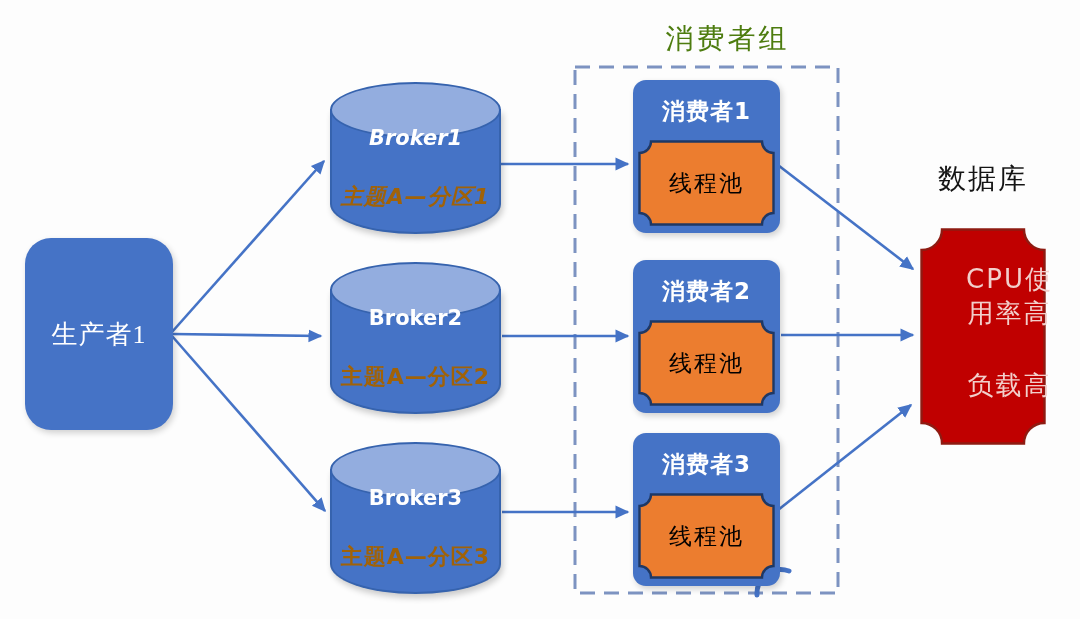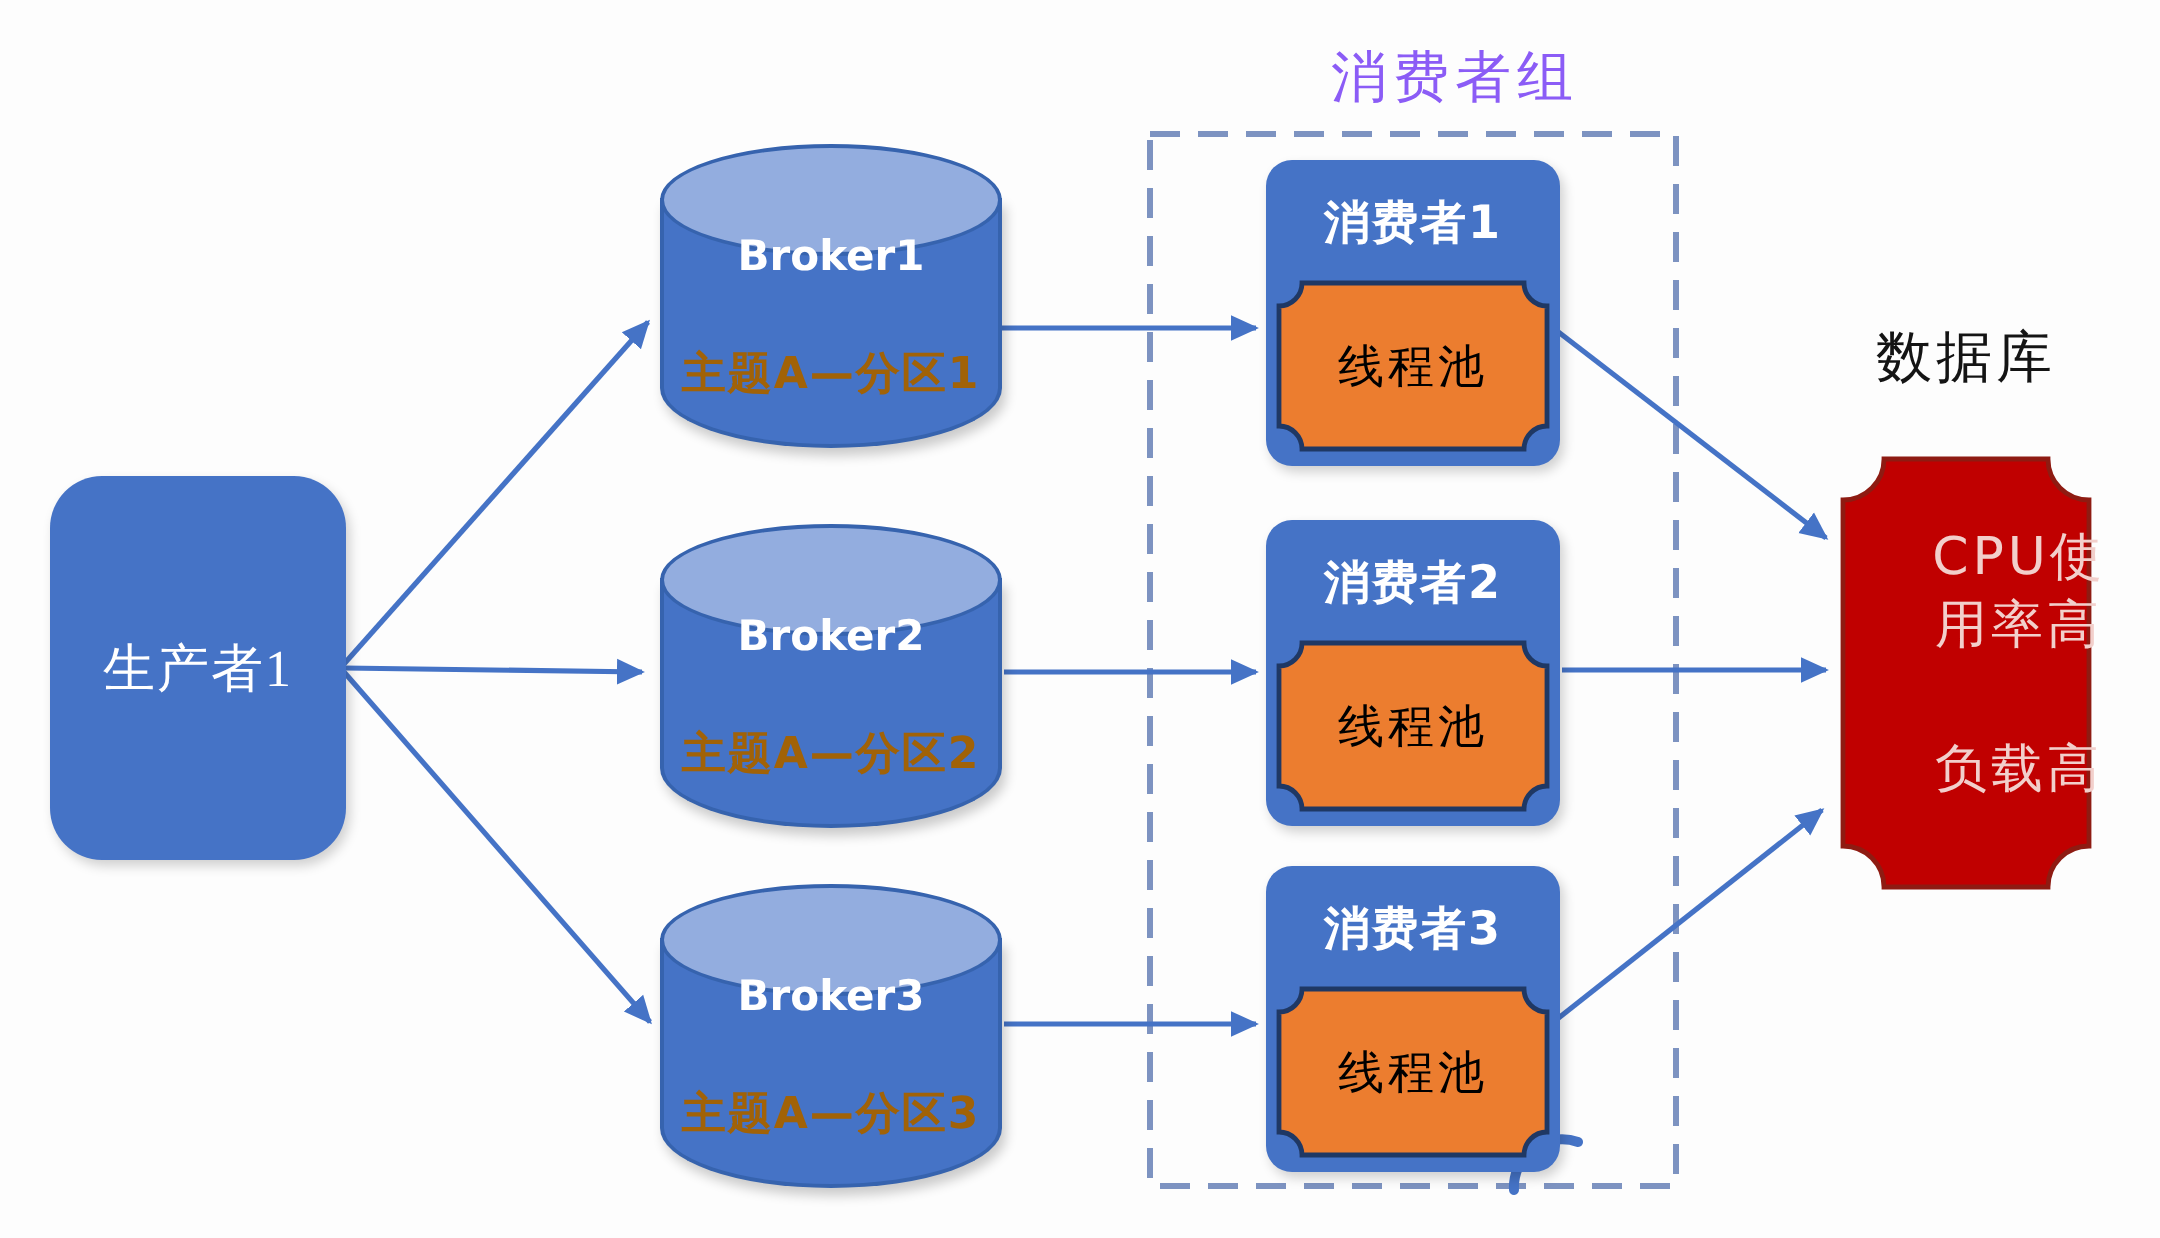--- a/index.html
+++ b/index.html
@@ -55,21 +55,21 @@
   .plaque-label{
     position:absolute;left:0;right:0;top:0;bottom:0;
     display:flex;align-items:center;justify-content:center;
     color:#000000;font-size:23px;letter-spacing:2px;
   }
 
   
   .cg-title{
     position:absolute;left:575px;width:305px;top:20px;text-align:center;
     font-family:"DejaVu Serif","Liberation Serif",serif;
-    font-size:28px;color:#8b5cf6;letter-spacing:3px;
+    font-size:28px;color:#4d7c0f;letter-spacing:3px;
   }
   .db-title{
     position:absolute;left:920px;width:126px;top:160px;text-align:center;
     font-family:"DejaVu Serif","Liberation Serif",serif;
     font-size:28px;color:#141414;letter-spacing:2px;
   }
 
   
   .db{position:absolute;left:920px;top:228px;width:150px;height:217px;padding-left:29px;}
   .db svg{position:absolute;left:0;top:0;}
@@ -115,21 +115,21 @@
       <line x1="778" y1="510" x2="911" y2="405" marker-end="url(#arrow)"></line>
     </g>
 
     <path d="M 757 595 A 24 24 0 0 1 789 571" stroke="#4573C6" stroke-width="5" fill="none" stroke-linecap="round"></path>
   </svg>
 
   <div class="producer">
     <span>生产者1</span>
   </div>
 
-  <div class="cyl" style="top:72px;">
+  <div class="cyl" style="top:82px;font-style:italic;">
     <div class="cyl-body"></div>
     <div class="cyl-top"></div>
     <div class="cyl-name">Broker1</div>
     <div class="cyl-topic">主题A—分区1</div>
   </div>
   <div class="cyl" style="top:262px;">
     <div class="cyl-body"></div>
     <div class="cyl-top"></div>
     <div class="cyl-name">Broker2</div>
     <div class="cyl-topic">主题A—分区2</div>

